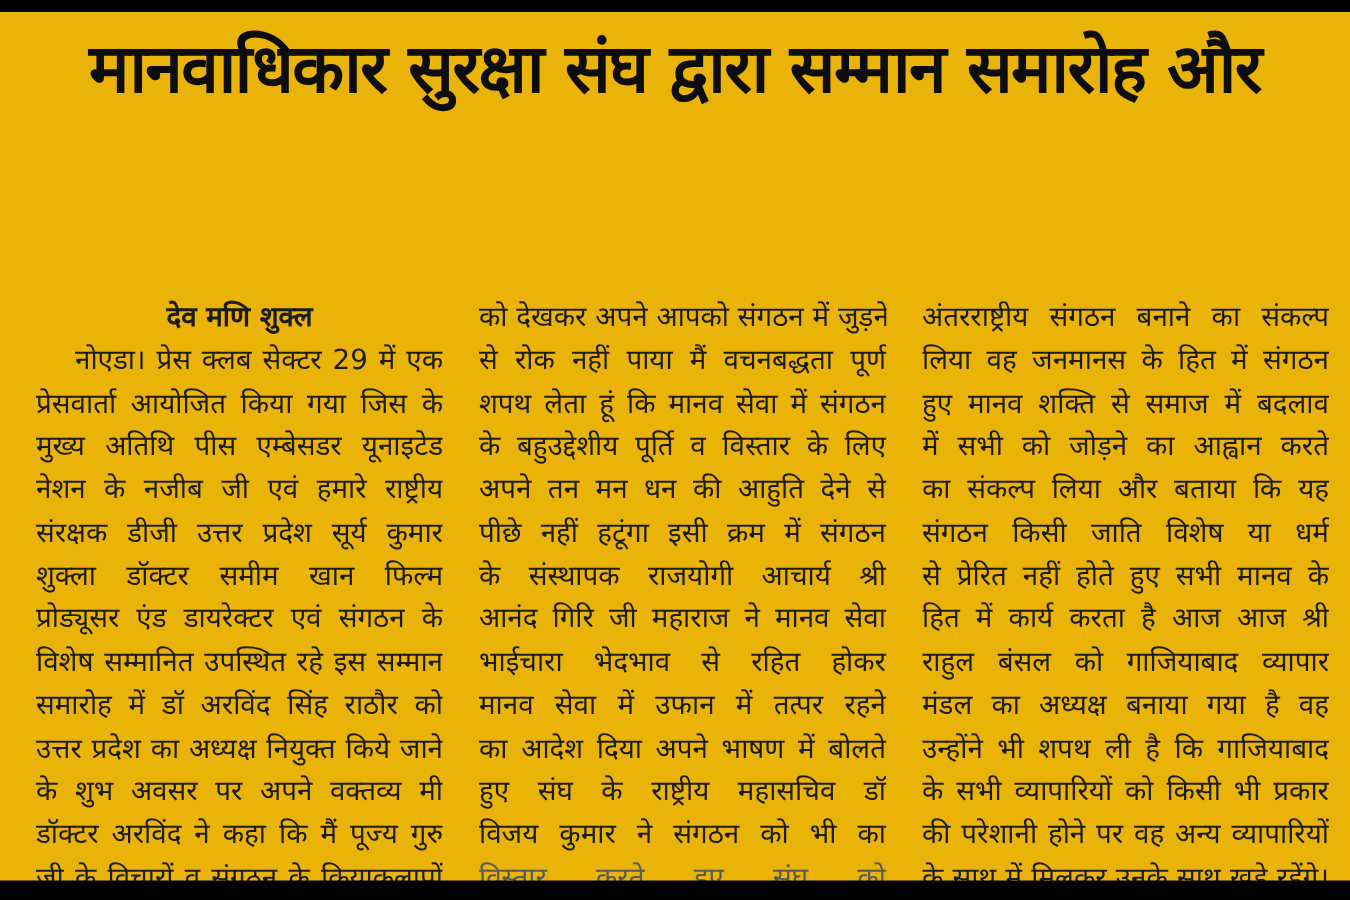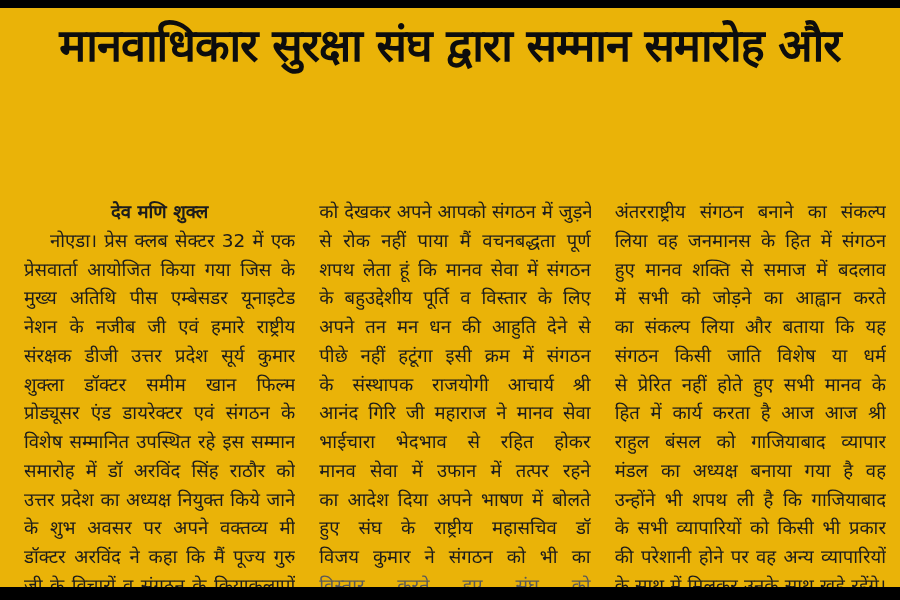--- a/index.html
+++ b/index.html
@@ -69,21 +69,21 @@
   <div class="edge-bar top"></div>
 
   <div class="headline">
     <div>मानवाधिकार सुरक्षा संघ द्वारा सम्मान समारोह और</div>
   </div>
 
   <div class="columns">
 
     <div class="col">
       <div class="byline">देव मणि शुक्ल</div>
-      <div class="bodyline indent">नोएडा। प्रेस क्लब सेक्टर 32 में एक</div>
+      <div class="bodyline indent">नोएडा। प्रेस क्लब सेक्टर 29 में एक</div>
       <div class="bodyline">प्रेसवार्ता आयोजित किया गया जिस के</div>
       <div class="bodyline">मुख्य अतिथि पीस एम्बेसडर यूनाइटेड</div>
       <div class="bodyline">नेशन के नजीब जी एवं हमारे राष्ट्रीय</div>
       <div class="bodyline">संरक्षक डीजी उत्तर प्रदेश सूर्य कुमार</div>
       <div class="bodyline">शुक्ला डॉक्टर समीम खान फिल्म</div>
       <div class="bodyline">प्रोड्यूसर एंड डायरेक्टर एवं संगठन के</div>
       <div class="bodyline">विशेष सम्मानित उपस्थित रहे इस सम्मान</div>
       <div class="bodyline">समारोह में डॉ अरविंद सिंह राठौर को</div>
       <div class="bodyline">उत्तर प्रदेश का अध्यक्ष नियुक्त किये जाने</div>
       <div class="bodyline">के शुभ अवसर पर अपने वक्तव्य मी</div>

